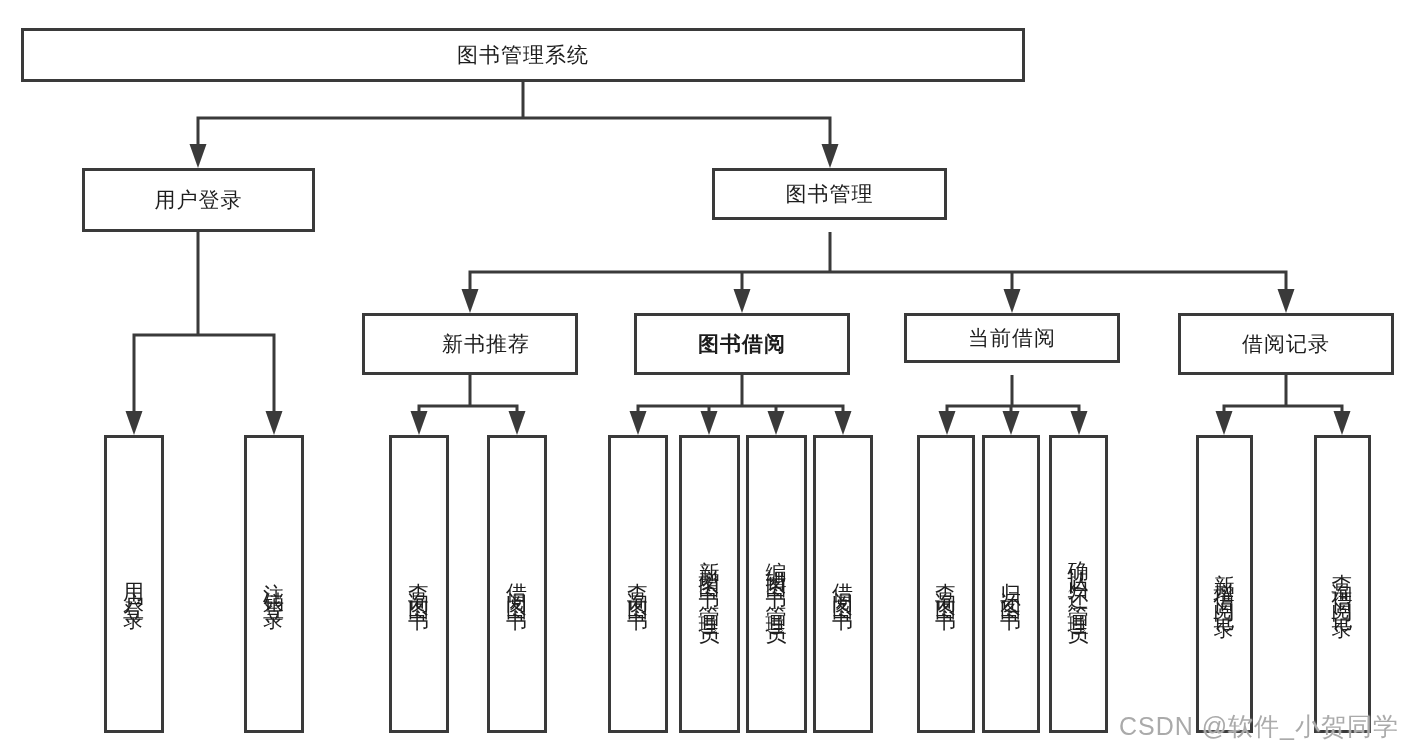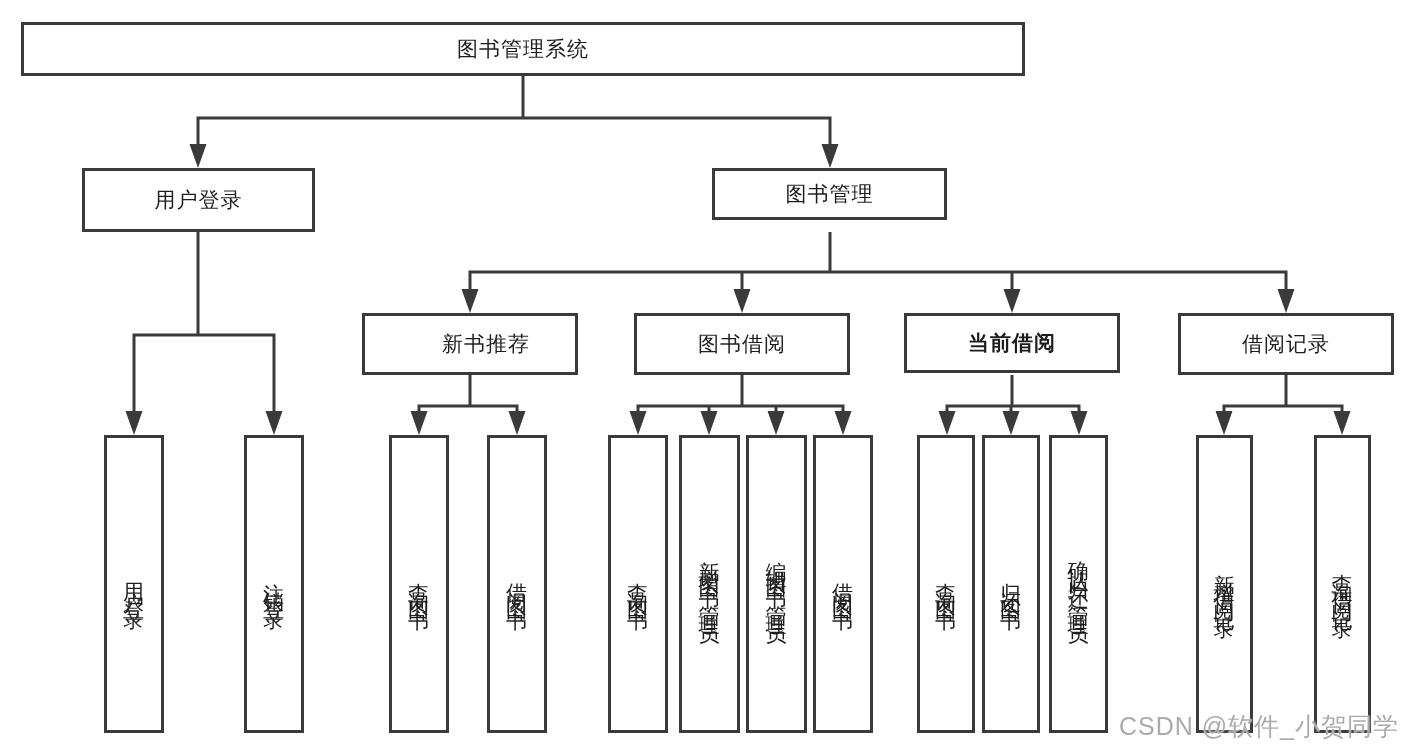--- a/index.html
+++ b/index.html
@@ -78,38 +78,38 @@
     <path class="cline" d="M1012 375 L1012 406 M945.5 406 L1080.5 406 M947 406 L947 415 M1011 406 L1011 415 M1079 406 L1079 415"></path>
     <polygon class="ahead" points="938.5,411 955.5,411 947,435"></polygon>
     <polygon class="ahead" points="1002.5,411 1019.5,411 1011,435"></polygon>
     <polygon class="ahead" points="1070.5,411 1087.5,411 1079,435"></polygon>
 
     <path class="cline" d="M1286 375 L1286 406 M1222.5 406 L1343.5 406 M1224 406 L1224 415 M1342 406 L1342 415"></path>
     <polygon class="ahead" points="1215.5,411 1232.5,411 1224,435"></polygon>
     <polygon class="ahead" points="1333.5,411 1350.5,411 1342,435"></polygon>
   </svg>
 
-  <div class="node" style="left:21px;top:22px;width:1004px;height:54px;">
+  <div class="node" style="left:21px;top:28px;width:1004px;height:54px;">
     <span>图书管理系统</span>
   </div>
 
   <div class="node" style="left:82px;top:168px;width:233px;height:64px;">
     <span>用户登录</span>
   </div>
   <div class="node" style="left:712px;top:168px;width:235px;height:52px;">
     <span>图书管理</span>
   </div>
 
   <div class="node" style="left:362px;top:313px;width:216px;height:62px;padding-left:32px;">
     <span>新书推荐</span>
   </div>
-  <div class="node" style="left:634px;top:313px;width:216px;height:62px;">
+  <div class="node" style="left:634px;top:313px;width:216px;height:62px;font-weight:bold;">
     <span>图书借阅</span>
   </div>
-  <div class="node" style="left:904px;top:313px;width:216px;height:60px;font-weight:bold;">
+  <div class="node" style="left:904px;top:313px;width:216px;height:50px;">
     <span>当前借阅</span>
   </div>
   <div class="node" style="left:1178px;top:313px;width:216px;height:62px;">
     <span>借阅记录</span>
   </div>
 
   <div class="node vert" style="left:104px;top:435px;width:60px;height:298px;">
     <span>用户登录</span>
   </div>
   <div class="node vert" style="left:244px;top:435px;width:60px;height:298px;">

